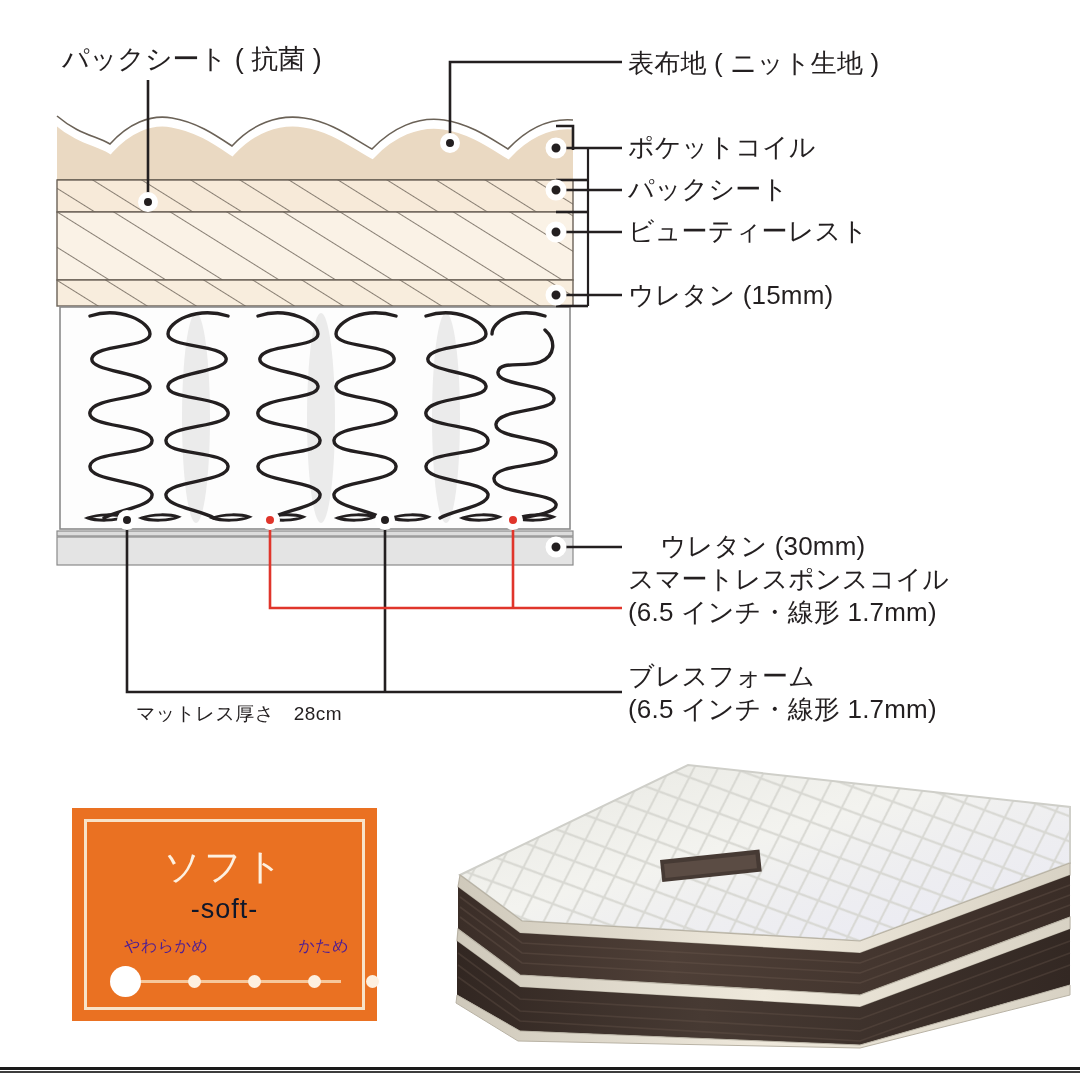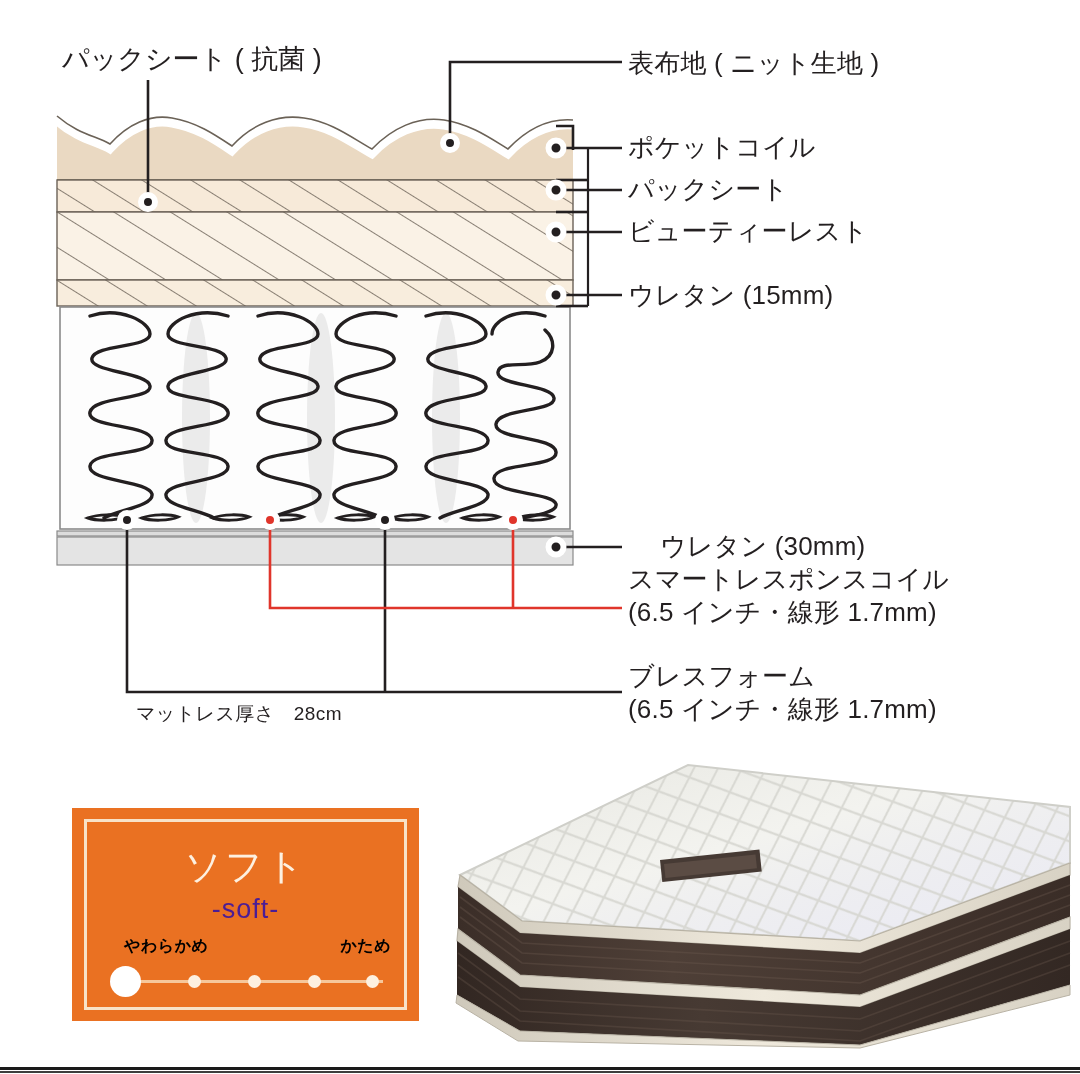--- a/index.html
+++ b/index.html
@@ -37,38 +37,38 @@
     position:absolute;left:62px;top:41px;font-size:27px;white-space:pre;
     color:#231f20;
   }
   .thickness-lbl{
     position:absolute;left:136px;top:701px;font-size:19px;white-space:pre;
     color:#231f20;letter-spacing:.4px;
   }
 
   
   .firm-card{
-    position:absolute;left:72px;top:808px;width:347px;height:213px;
+    position:absolute;left:72px;top:808px;width:305px;height:213px;
     background:#ea7122;box-sizing:border-box;
   }
   .firm-inner{
     position:absolute;left:12px;top:11px;right:12px;bottom:11px;
     border:3px solid #f8e2c8;box-sizing:border-box;
   }
   .firm-title{
     position:absolute;left:0;right:0;top:34px;text-align:center;
     font-size:37px;color:#fdf0e0;letter-spacing:3px;
   }
   .firm-sub{
     position:absolute;left:0;right:0;top:86px;text-align:center;
-    font-size:27px;color:#4c1d95;letter-spacing:1px;
+    font-size:27px;color:#0f172a;letter-spacing:1px;
   }
   .scale-wrap{position:absolute;left:28px;right:26px;top:128px;height:70px;}
   .scale-cap{
-    position:absolute;top:0;font-size:16px;color:#000000;font-weight:bold;
+    position:absolute;top:0;font-size:16px;color:#4c1d95;font-weight:normal;
     letter-spacing:.5px;
   }
   .scale-cap.left{left:24px;}
   .scale-cap.right{right:2px;}
   .scale-line{
     position:absolute;left:22px;right:10px;top:44px;height:3px;background:#f6c79b;
   }
   .dot{
     position:absolute;top:39px;width:13px;height:13px;border-radius:50%;
     background:#fdf0e0;

